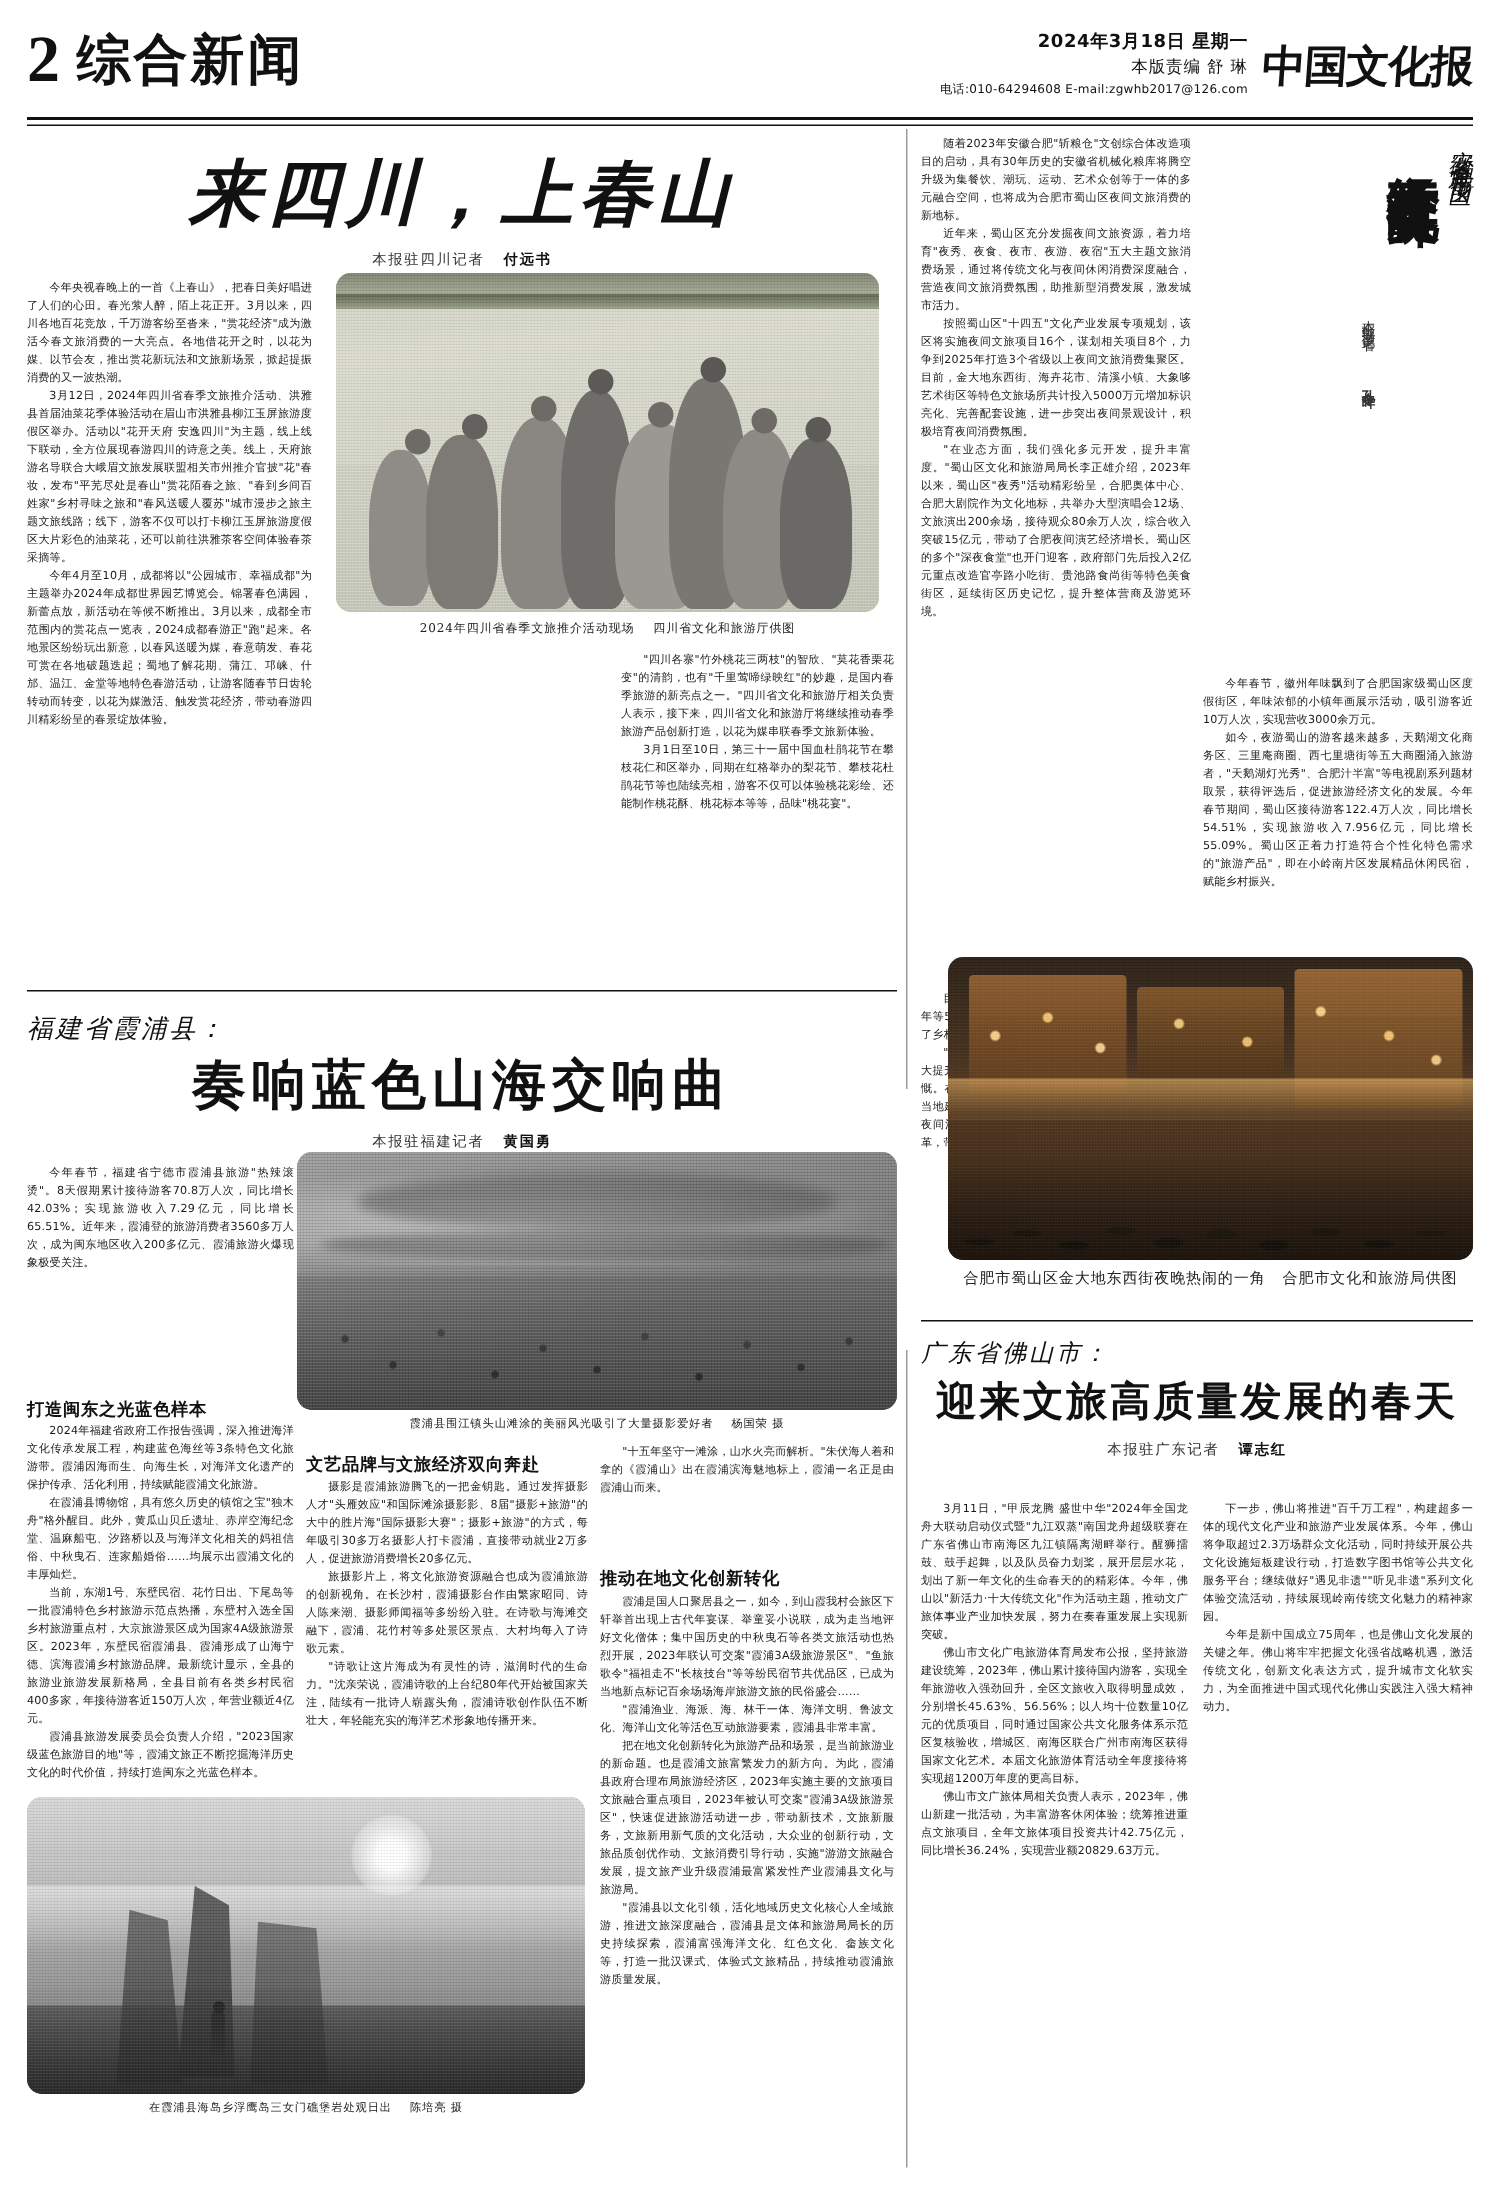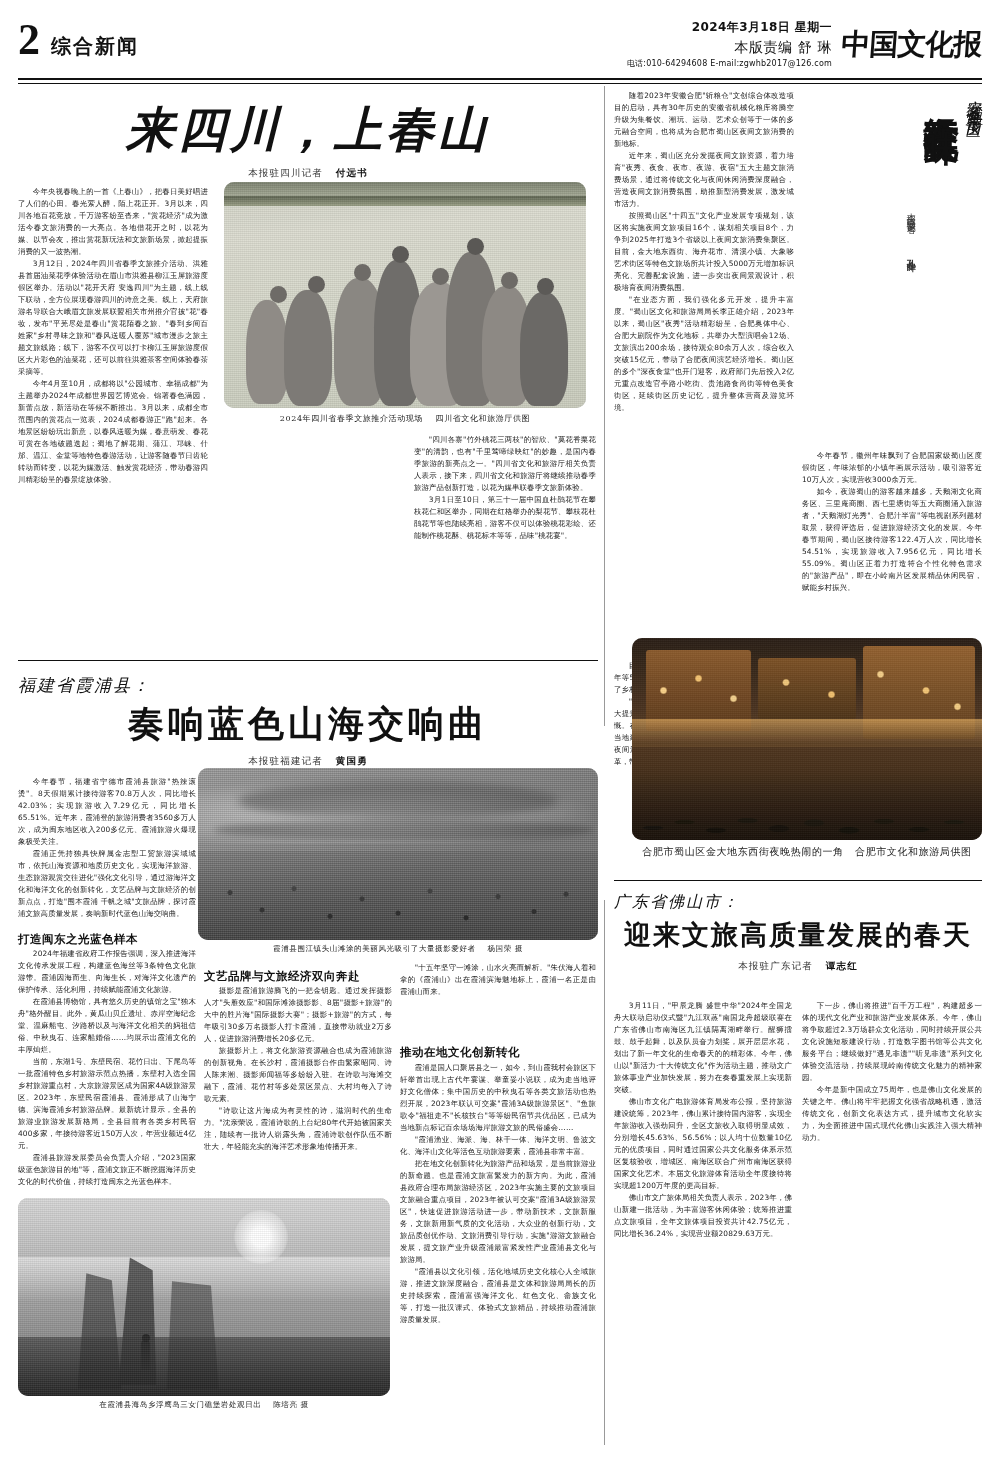--- a/index.html
+++ b/index.html
@@ -3,25 +3,25 @@
 <meta charset="utf-8">
 <style>
   html,body{margin:0;padding:0;background:#fff;}
   body{width:1000px;height:1463px;font-family:"Liberation Serif","DejaVu Serif",serif;color:#111;position:relative;overflow:hidden;}
   .page{width:1000px;height:1463px;position:relative;padding:0;box-sizing:border-box;}
 
   
   .masthead{position:absolute;left:18px;top:14px;width:964px;height:62px;}
   .folio{position:absolute;left:0;top:6px;display:flex;align-items:flex-end;gap:12px;}
   .folio-num{font-family:"Liberation Serif",serif;font-size:44px;font-weight:700;line-height:.9;letter-spacing:-1px;}
-  .folio-sec{font-family:Liberation Mono, monospace;font-size:20px;font-weight:700;letter-spacing:2px;line-height:1;padding-bottom:2px;}
+  .folio-sec{font-family:Liberation Serif, serif;font-size:36px;font-weight:700;letter-spacing:2px;line-height:1;padding-bottom:2px;}
   .mast-right{position:absolute;right:0;top:0;display:flex;align-items:flex-start;gap:10px;}
   .mast-meta{text-align:right;font-family:"DejaVu Sans","Liberation Sans",sans-serif;padding-top:4px;}
   .mast-date{font-size:12px;font-weight:700;letter-spacing:.4px;line-height:1.5;}
-  .mast-editor{font-size:14px;letter-spacing:.6px;line-height:1.6;}
+  .mast-editor{font-size:11px;letter-spacing:.6px;line-height:1.6;}
   .mast-contact{font-size:8px;letter-spacing:.2px;line-height:1.6;white-space:nowrap;}
   .mast-logo{font-family:"DejaVu Serif",serif;font-size:29px;font-weight:700;letter-spacing:-1px;line-height:1;padding-top:16px;transform:skewX(-4deg);}
   .rule-head{position:absolute;left:18px;top:78px;width:964px;height:0;border-top:2.5px solid #111;}
   .rule-head:after{content:"";position:absolute;left:0;top:3px;width:100%;height:0;border-top:1px solid #111;}
 
   
   .colrule{position:absolute;width:0;border-left:1px solid #999;}
 
   
   .hl-main{font-family:"DejaVu Serif",serif;font-weight:700;text-align:center;line-height:1.05;letter-spacing:4px;}
@@ -148,21 +148,20 @@
       radial-gradient(circle at 84% 64%,#303030 2px,transparent 3px),
       radial-gradient(circle at 92% 42%,#3a3a3a 2px,transparent 3px);"></div>
   </div>
   <div class="cap" style="position:absolute;left:198px;top:944px;width:400px;font-size:7.5px;">
     <span>霞浦县围江镇头山滩涂的美丽风光吸引了大量摄影爱好者</span>
     &nbsp;&nbsp;&nbsp;<span>杨国荣  摄</span>
   </div>
 
   <div class="bodytext" style="position:absolute;left:18px;top:776px;width:178px;">
     <p>今年春节，福建省宁德市霞浦县旅游"热辣滚烫"。8天假期累计接待游客70.8万人次，同比增长42.03%；实现旅游收入7.29亿元，同比增长65.51%。近年来，霞浦登的旅游消费者3560多万人次，成为闽东地区收入200多亿元、霞浦旅游火爆现象极受关注。</p>
-    <p>霞浦正凭持独具快牌属金志型工贸旅游滨域城市，依托山海资源和地质历史文化，实现海洋旅游、生态旅游观赏交往进化"强化文化引导，通过游海洋文化和海洋文化的创新转化，文艺品牌与文旅经济的创新点点，打造"围本霞浦 千帆之城"文旅品牌，探讨霞浦文旅高质量发展，奏响新时代蓝色山海交响曲。</p>
   </div>
   <div class="subhead" style="position:absolute;left:18px;top:925px;width:178px;">打造闽东之光蓝色样本</div>
   <div class="bodytext" style="position:absolute;left:18px;top:948px;width:178px;height:240px;">
     <p>2024年福建省政府工作报告强调，深入推进海洋文化传承发展工程，构建蓝色海丝等3条特色文化旅游带。霞浦因海而生、向海生长，对海洋文化遗产的保护传承、活化利用，持续赋能霞浦文化旅游。</p>
     <p>在霞浦县博物馆，具有悠久历史的镇馆之宝"独木舟"格外醒目。此外，黄瓜山贝丘遗址、赤岸空海纪念堂、温麻船屯、汐路桥以及与海洋文化相关的妈祖信俗、中秋曳石、连家船婚俗……均展示出霞浦文化的丰厚灿烂。</p>
     <p>当前，东湖1号、东壁民宿、花竹日出、下尾岛等一批霞浦特色乡村旅游示范点热播，东壁村入选全国乡村旅游重点村，大京旅游景区成为国家4A级旅游景区。2023年，东壁民宿霞浦县、霞浦形成了山海宁德、滨海霞浦乡村旅游品牌。最新统计显示，全县的旅游业旅游发展新格局，全县目前有各类乡村民宿400多家，年接待游客近150万人次，年营业额近4亿元。</p>
     <p>霞浦县旅游发展委员会负责人介绍，"2023国家级蓝色旅游目的地"等，霞浦文旅正不断挖掘海洋历史文化的时代价值，持续打造闽东之光蓝色样本。</p>
   </div>
 
   <div class="photo rounded" style="position:absolute;left:18px;top:1198px;width:372px;height:198px;">

